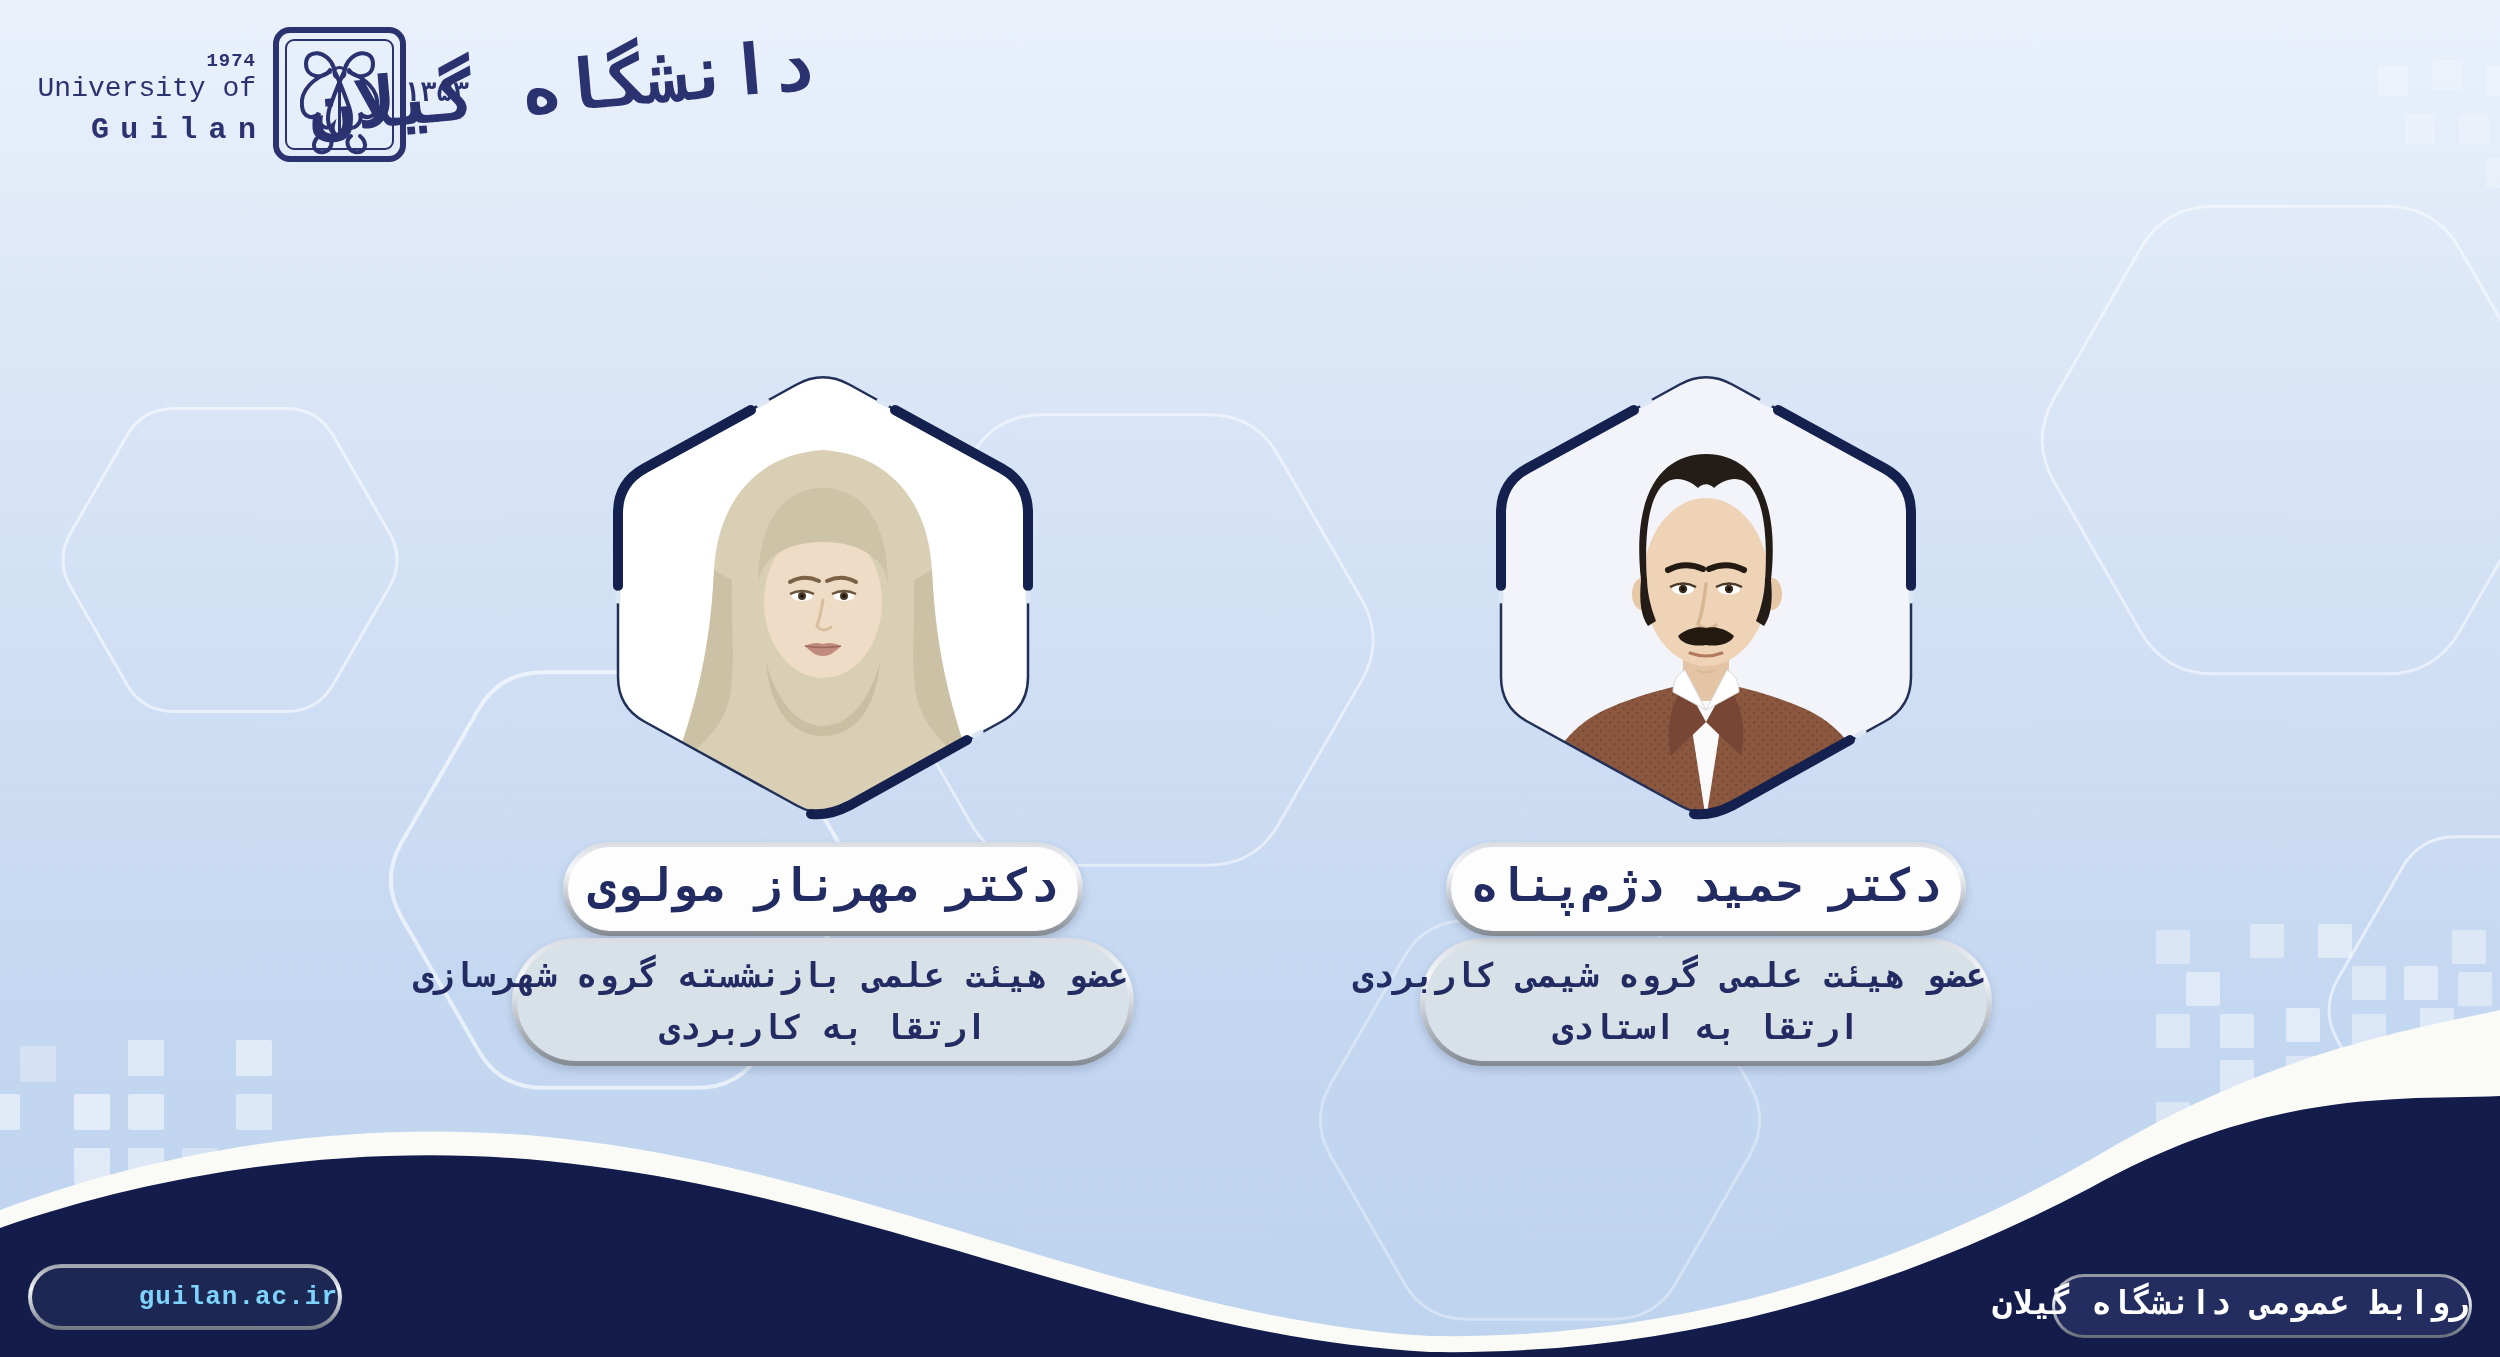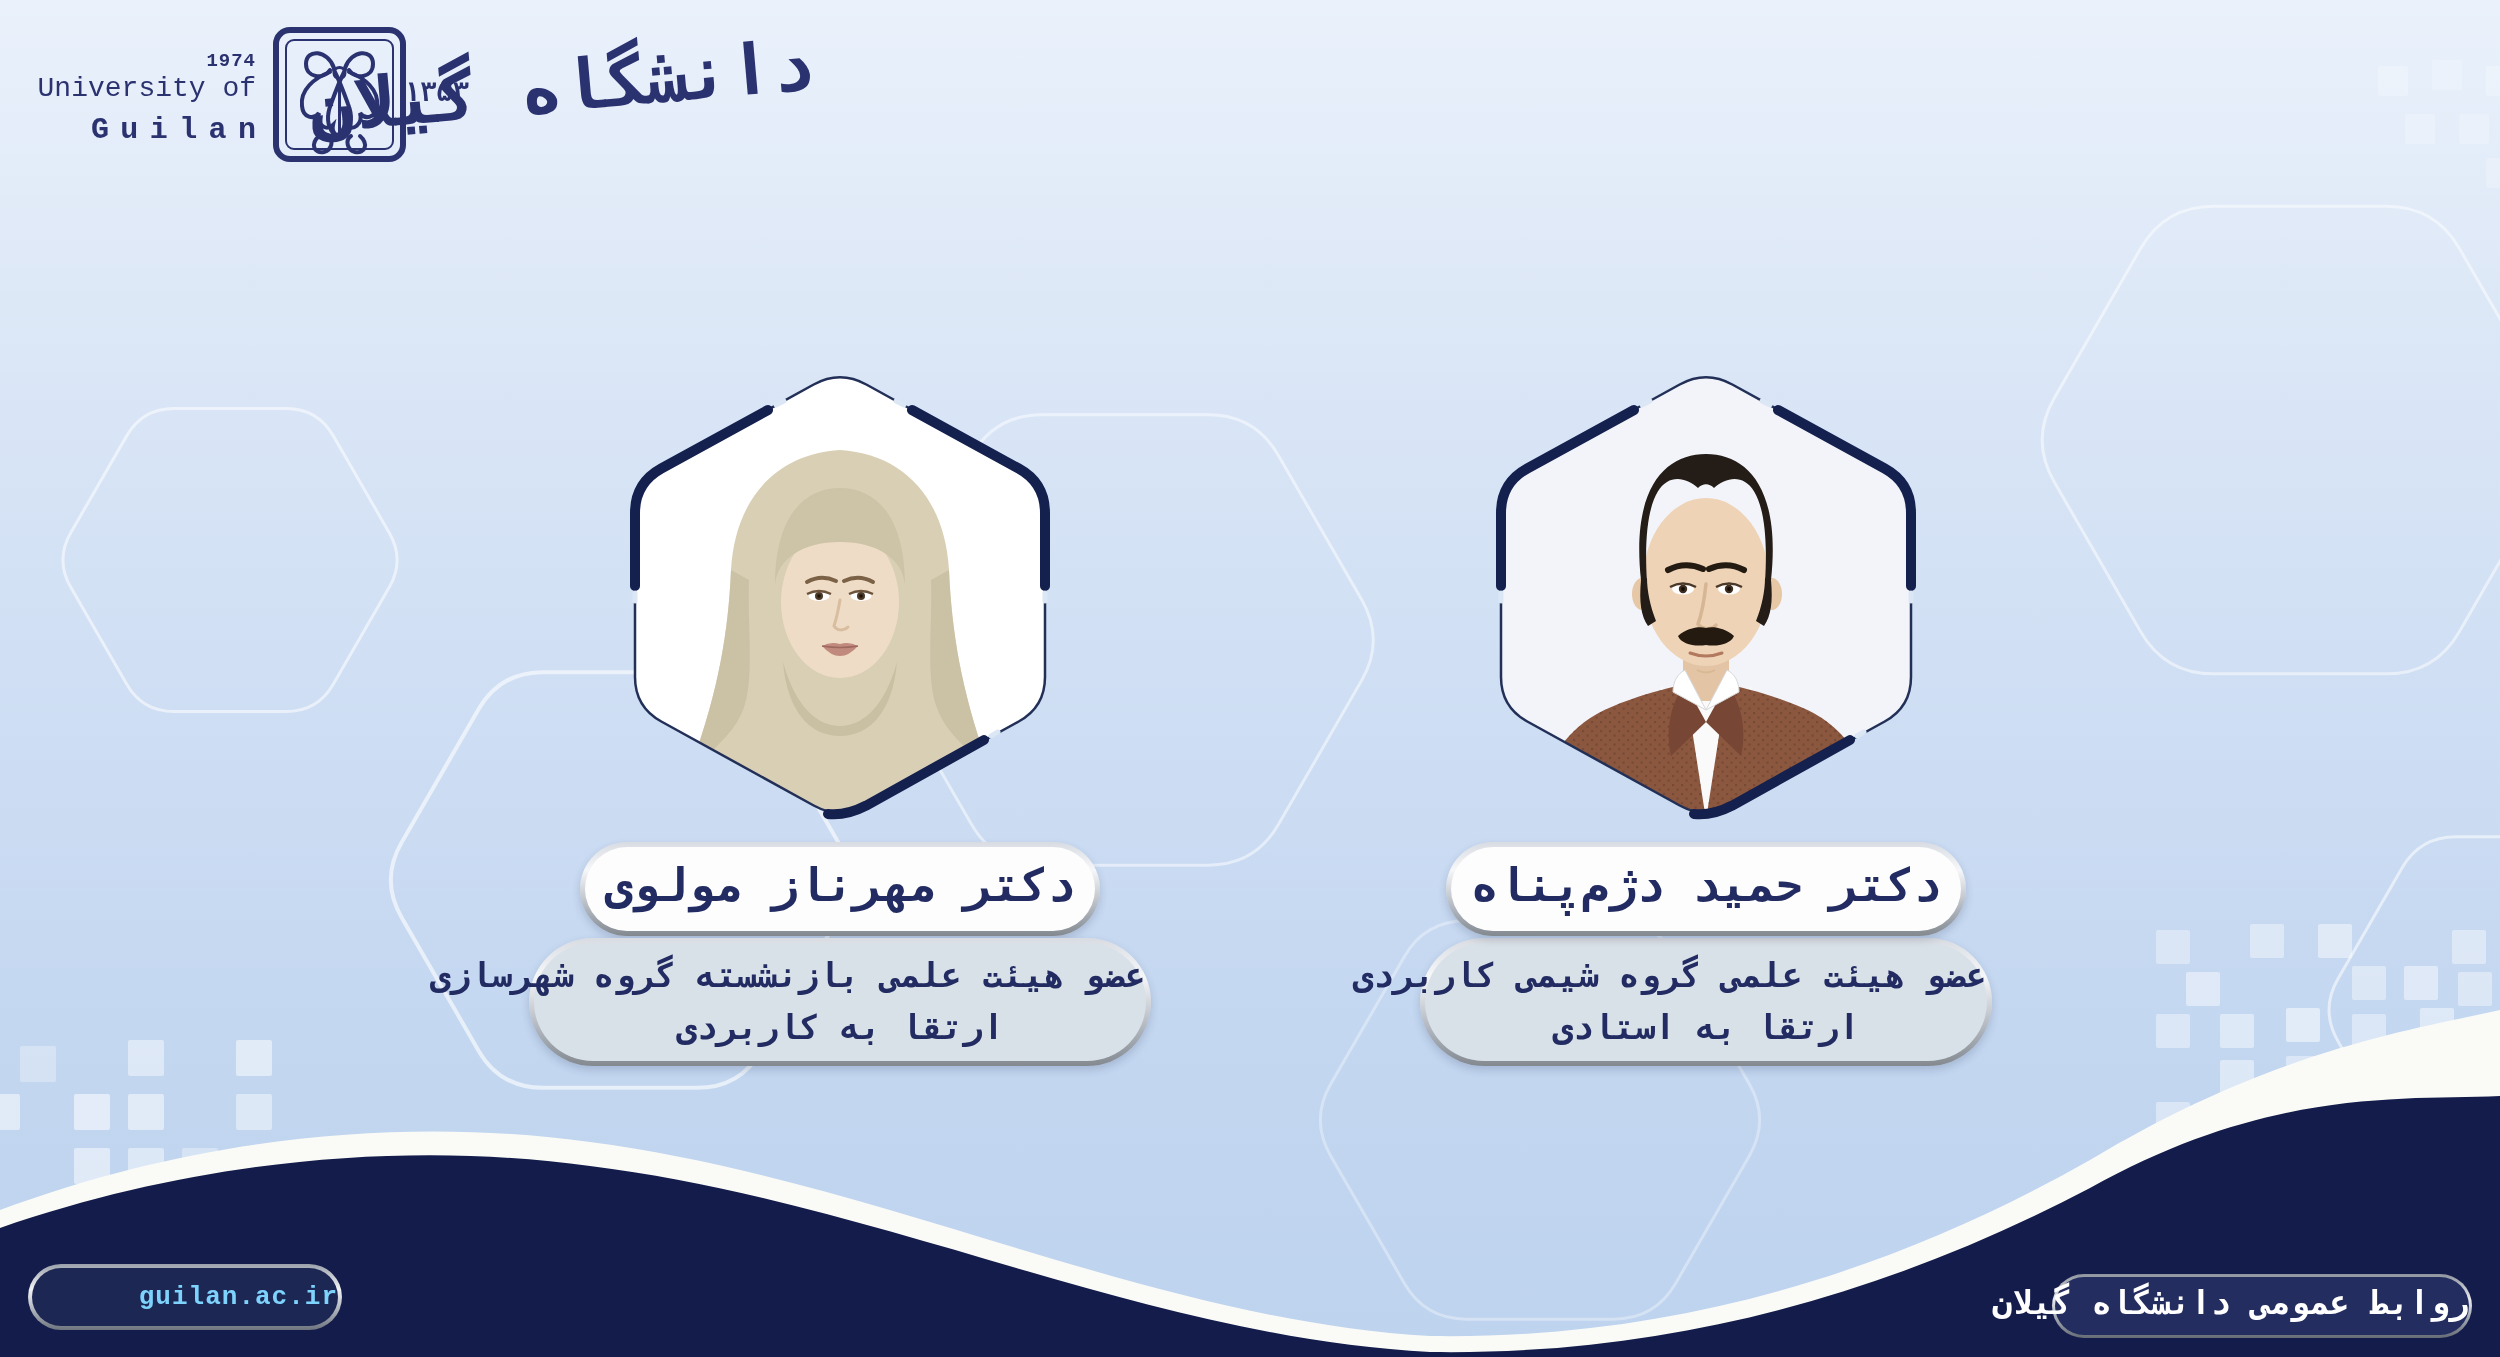--- a/index.html
+++ b/index.html
@@ -22,21 +22,21 @@
     font-size:70px;font-weight:700;color:#2b3270;direction:rtl;text-align:center;
     transform:rotate(-5deg);white-space:nowrap;}
   
   .headline{position:absolute;left:1246px;top:52px;width:1254px;text-align:center;direction:rtl;color:#272f68;}
   .title{font-size:70px;font-weight:900;line-height:112px;
     text-shadow:-3px -3px 0 #fff,3px -3px 0 #fff,-3px 3px 0 #fff,3px 3px 0 #fff,0 0 14px #ffffff,0 6px 10px rgba(255,255,255,.9);}
   .subtitle{font-size:49px;font-weight:800;line-height:76px;margin-top:10px;
     text-shadow:-2px -2px 0 #fff,2px -2px 0 #fff,-2px 2px 0 #fff,2px 2px 0 #fff,0 0 10px #ffffff;}
   
   .card{position:absolute;width:440px;top:355px;}
-  .card1{left:620px}.card2{left:1486px}
+  .card1{left:603px}.card2{left:1486px}
   .pill{position:absolute;left:50%;transform:translateX(-50%);
     background:linear-gradient(180deg,#d8dce2 0%,#f6f7f9 30%,#aeb4bd 72%,#83898f 100%);
     box-shadow:0 4px 8px rgba(30,40,80,.18);}
   .pill-in{width:100%;height:100%;box-sizing:border-box;direction:rtl;text-align:center;color:#222c62;}
   .name-pill{top:487px;width:520px;height:94px;border-radius:47px;padding:5px;box-sizing:border-box;}
   .name-in{background:#fdfdfd;border-radius:42px;font-size:46px;font-weight:900;line-height:84px;white-space:nowrap;}
   .role-pill{top:583px;height:128px;border-radius:64px;padding:5px;box-sizing:border-box;}
   .w620{width:622px}.w570{width:572px}
   .role-in{background:#d9e1e8;border-radius:59px;font-size:34px;font-weight:800;padding-top:9px;}
   .role-in div{line-height:52px;white-space:nowrap;}

